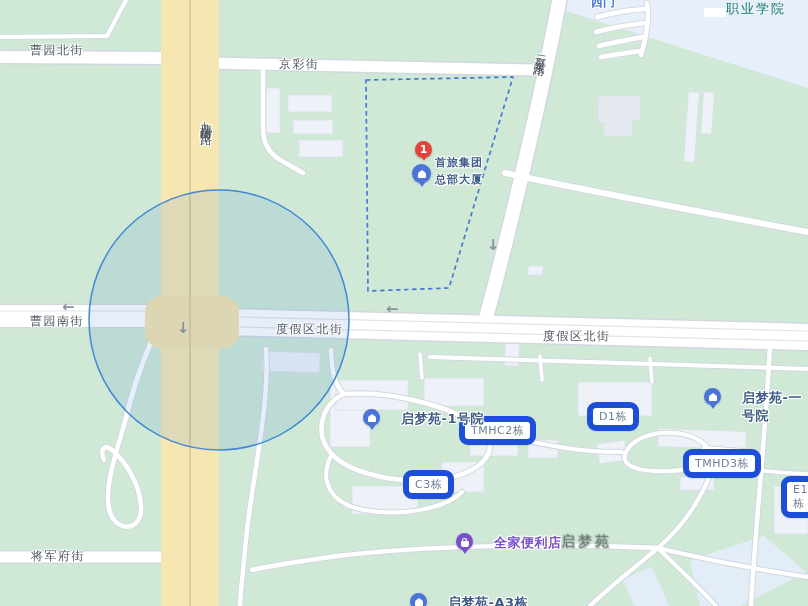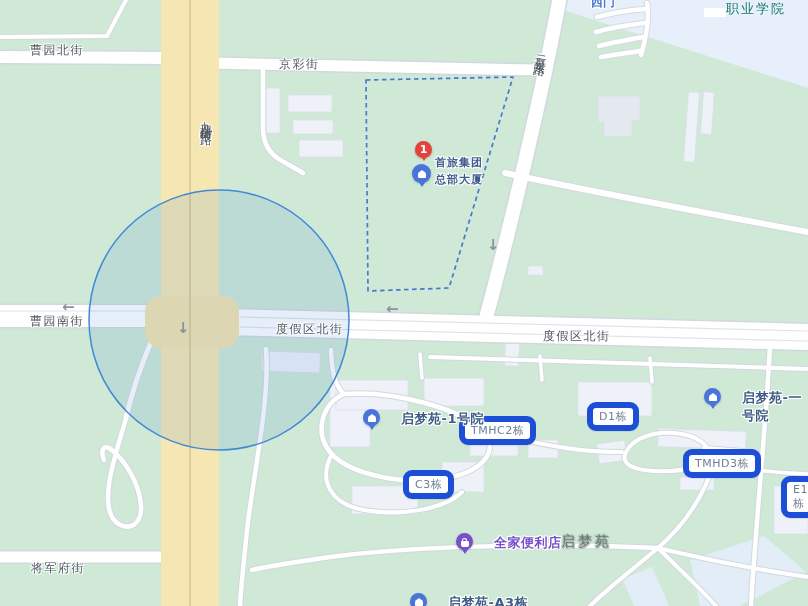--- a/index.html
+++ b/index.html
@@ -184,21 +184,21 @@
     <circle cx="219" cy="320" r="130" fill="rgba(60,130,210,0.13)" stroke="#4189d6" stroke-width="1.5"></circle>
   </svg>
 
   <div class="lbl street" style="left:30px;top:42px;">曹园北街</div>
   <div class="lbl street" style="left:279px;top:56px;">京彩街</div>
   <div class="lbl street vert" style="left:197px;top:112px;">九棵树中路</div>
   <div class="lbl street vert" style="left:534px;top:46px;font-size:12px;transform:rotate(9deg);transform-origin:top center;">云景东路</div>
   <div class="lbl street" style="left:30px;top:313px;">曹园南街</div>
   <div class="lbl street" style="left:276px;top:321px;">度假区北街</div>
   <div class="lbl street" style="left:543px;top:328px;">度假区北街</div>
-  <div class="lbl street" style="left:31px;top:560px;">将军府街</div>
+  <div class="lbl street" style="left:31px;top:548px;">将军府街</div>
 
   <div class="lbl campus-name" style="left:726px;top:0px;">职业学院</div>
   <div class="lbl gate" style="left:591px;top:-6px;">西门</div>
   <div class="lbl area-name" style="left:561px;top:533px;">启梦苑</div>
 
   <div class="arrow" style="left:62px;top:298px;">←</div>
   <div class="arrow" style="left:177px;top:319px;">↓</div>
   <div class="arrow" style="left:386px;top:300px;">←</div>
   <div class="arrow" style="left:487px;top:236px;">↓</div>
 

